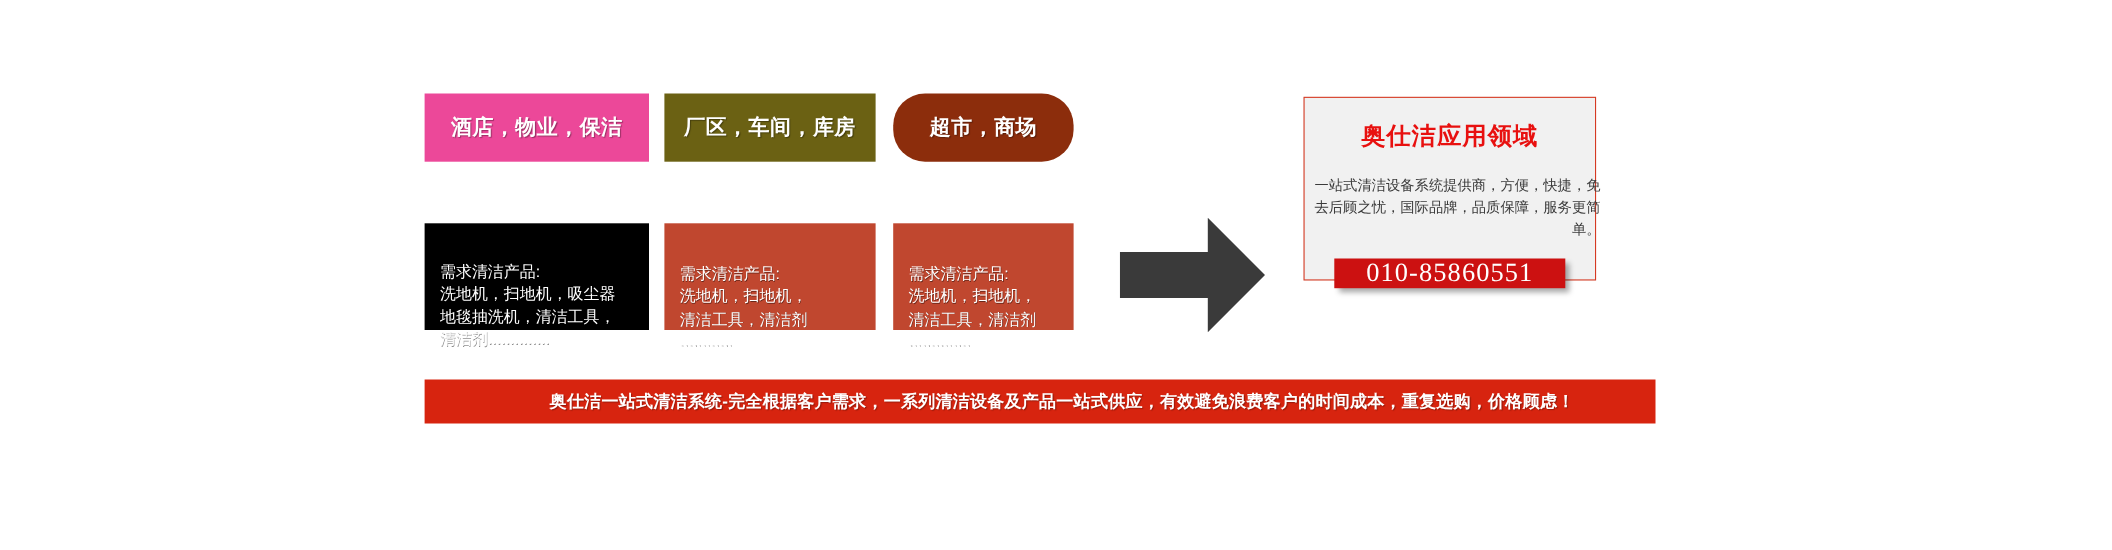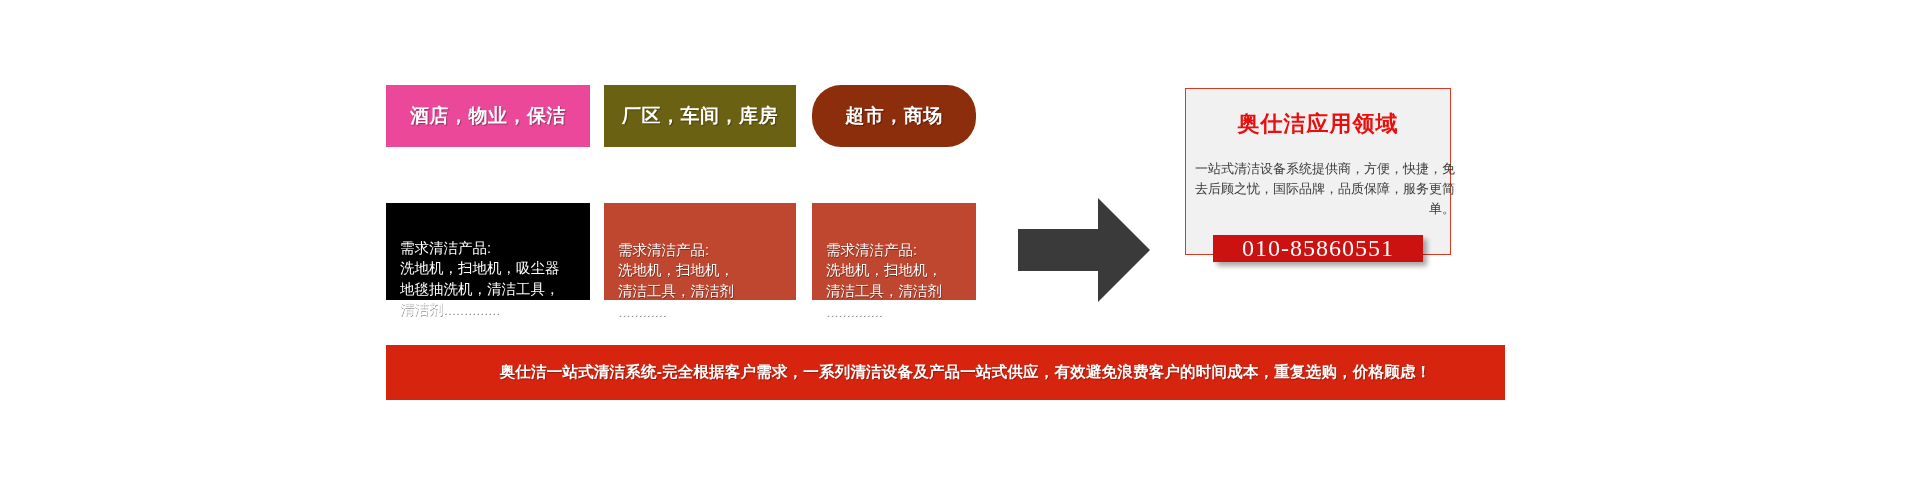--- a/index.html
+++ b/index.html
@@ -125,21 +125,21 @@
     letter-spacing: 1px;
     box-shadow: 4px 4px 5px rgba(0,0,0,0.35);
   }
 
   
   .banner {
     position: absolute;
     left: 386px;
     top: 345px;
     width: 1119px;
-    height: 55px;
+    height: 40px;
     background: #d7240f;
     color: #ffffff;
     display: flex;
     align-items: center;
     justify-content: center;
     font-size: 15.5px;
     font-weight: bold;
     letter-spacing: 0.2px;
     text-shadow: 1px 1px 1px rgba(0,0,0,0.3);
     box-sizing: border-box;

